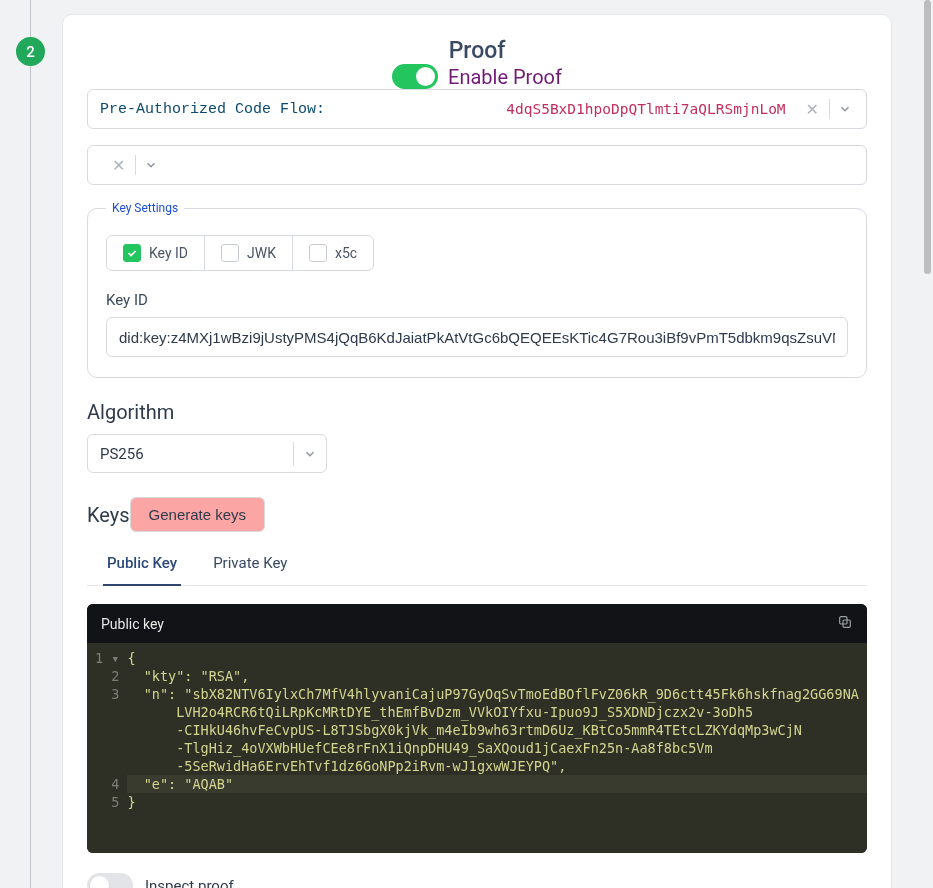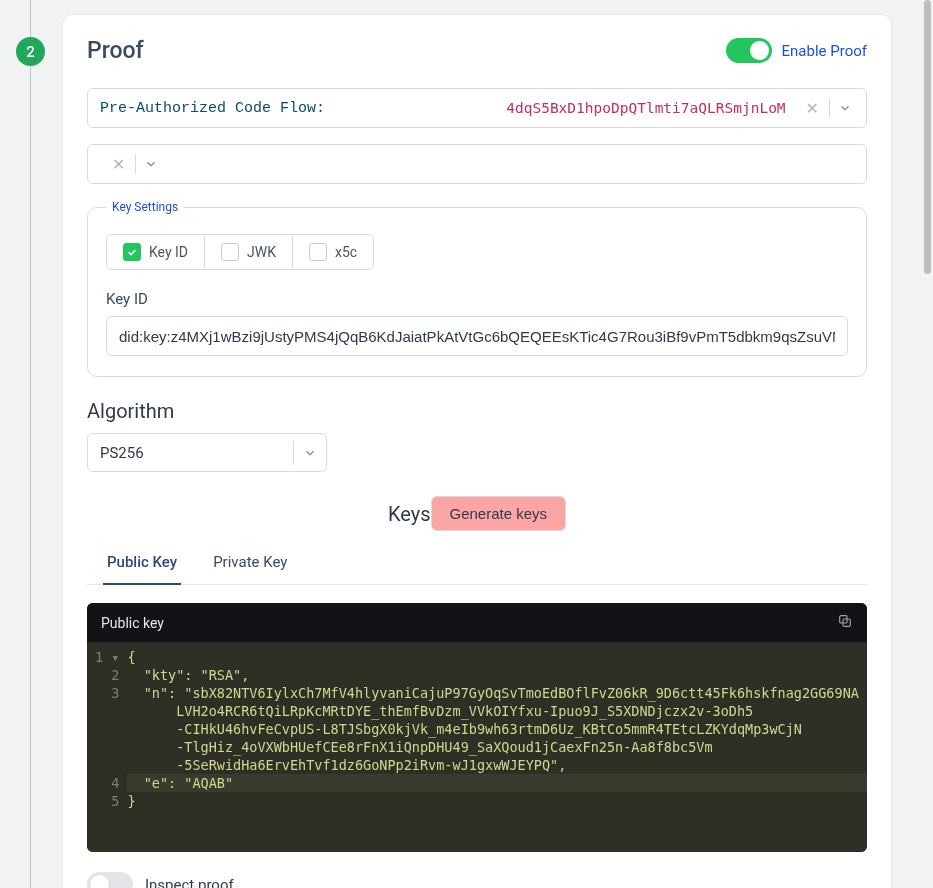--- a/index.html
+++ b/index.html
@@ -52,21 +52,21 @@
     width: 830px;
     background: #fff;
     border: 1px solid #e5e7eb;
     border-radius: 10px;
     padding: 22px 24px 24px 24px;
   }
   .card-header {
     display: flex;
     align-items: center;
     justify-content: space-between;
-    margin-bottom: 24px;
+    flex-direction: column;
   }
   .card-title {
     font-size: 23px;
     font-weight: 500;
     color: #3a4a63;
   }
   .enable-wrap {
     display: flex;
     align-items: center;
     gap: 10px;
@@ -88,21 +88,21 @@
   }
   .toggle.off { background: #e2e4e8; }
   .toggle.off .knob {
     width: 19px; height: 19px;
     background: #fff;
     border-radius: 50%;
     position: absolute;
     top: 3px; left: 3px;
     box-shadow: 0 1px 2px rgba(0,0,0,0.15);
   }
-  .enable-label { font-size: 15px; color: #1d4ed8; }
+  .enable-label { font-size: 20px; color: #701a75; }
 
   .select-row {
     display: flex;
     align-items: center;
     border: 1px solid #d7dbe0;
     border-radius: 6px;
     height: 40px;
     padding: 0 10px 0 12px;
     margin-bottom: 16px;
   }
@@ -222,21 +222,21 @@
     padding-left: 12px;
     margin-bottom: 24px;
   }
   .algo-select .val { flex: 1; font-size: 15px; color: #2f3a4a; }
   .algo-select .vdiv2 { width:1px; height: 24px; background:#d7dbe0; }
   .algo-select .chev { width: 32px; }
 
   .keys-row {
     display: flex;
     align-items: center;
-    justify-content: center;
+    justify-content: flex-start;
     margin-bottom: 12px;
   }
   .btn-outline {
     border: 1px solid #d7dbe0;
     background: #fca5a5;
     color: #2f3a4a;
     font-size: 15px;
     padding: 8px 18px;
     border-radius: 6px;
     cursor: pointer;

